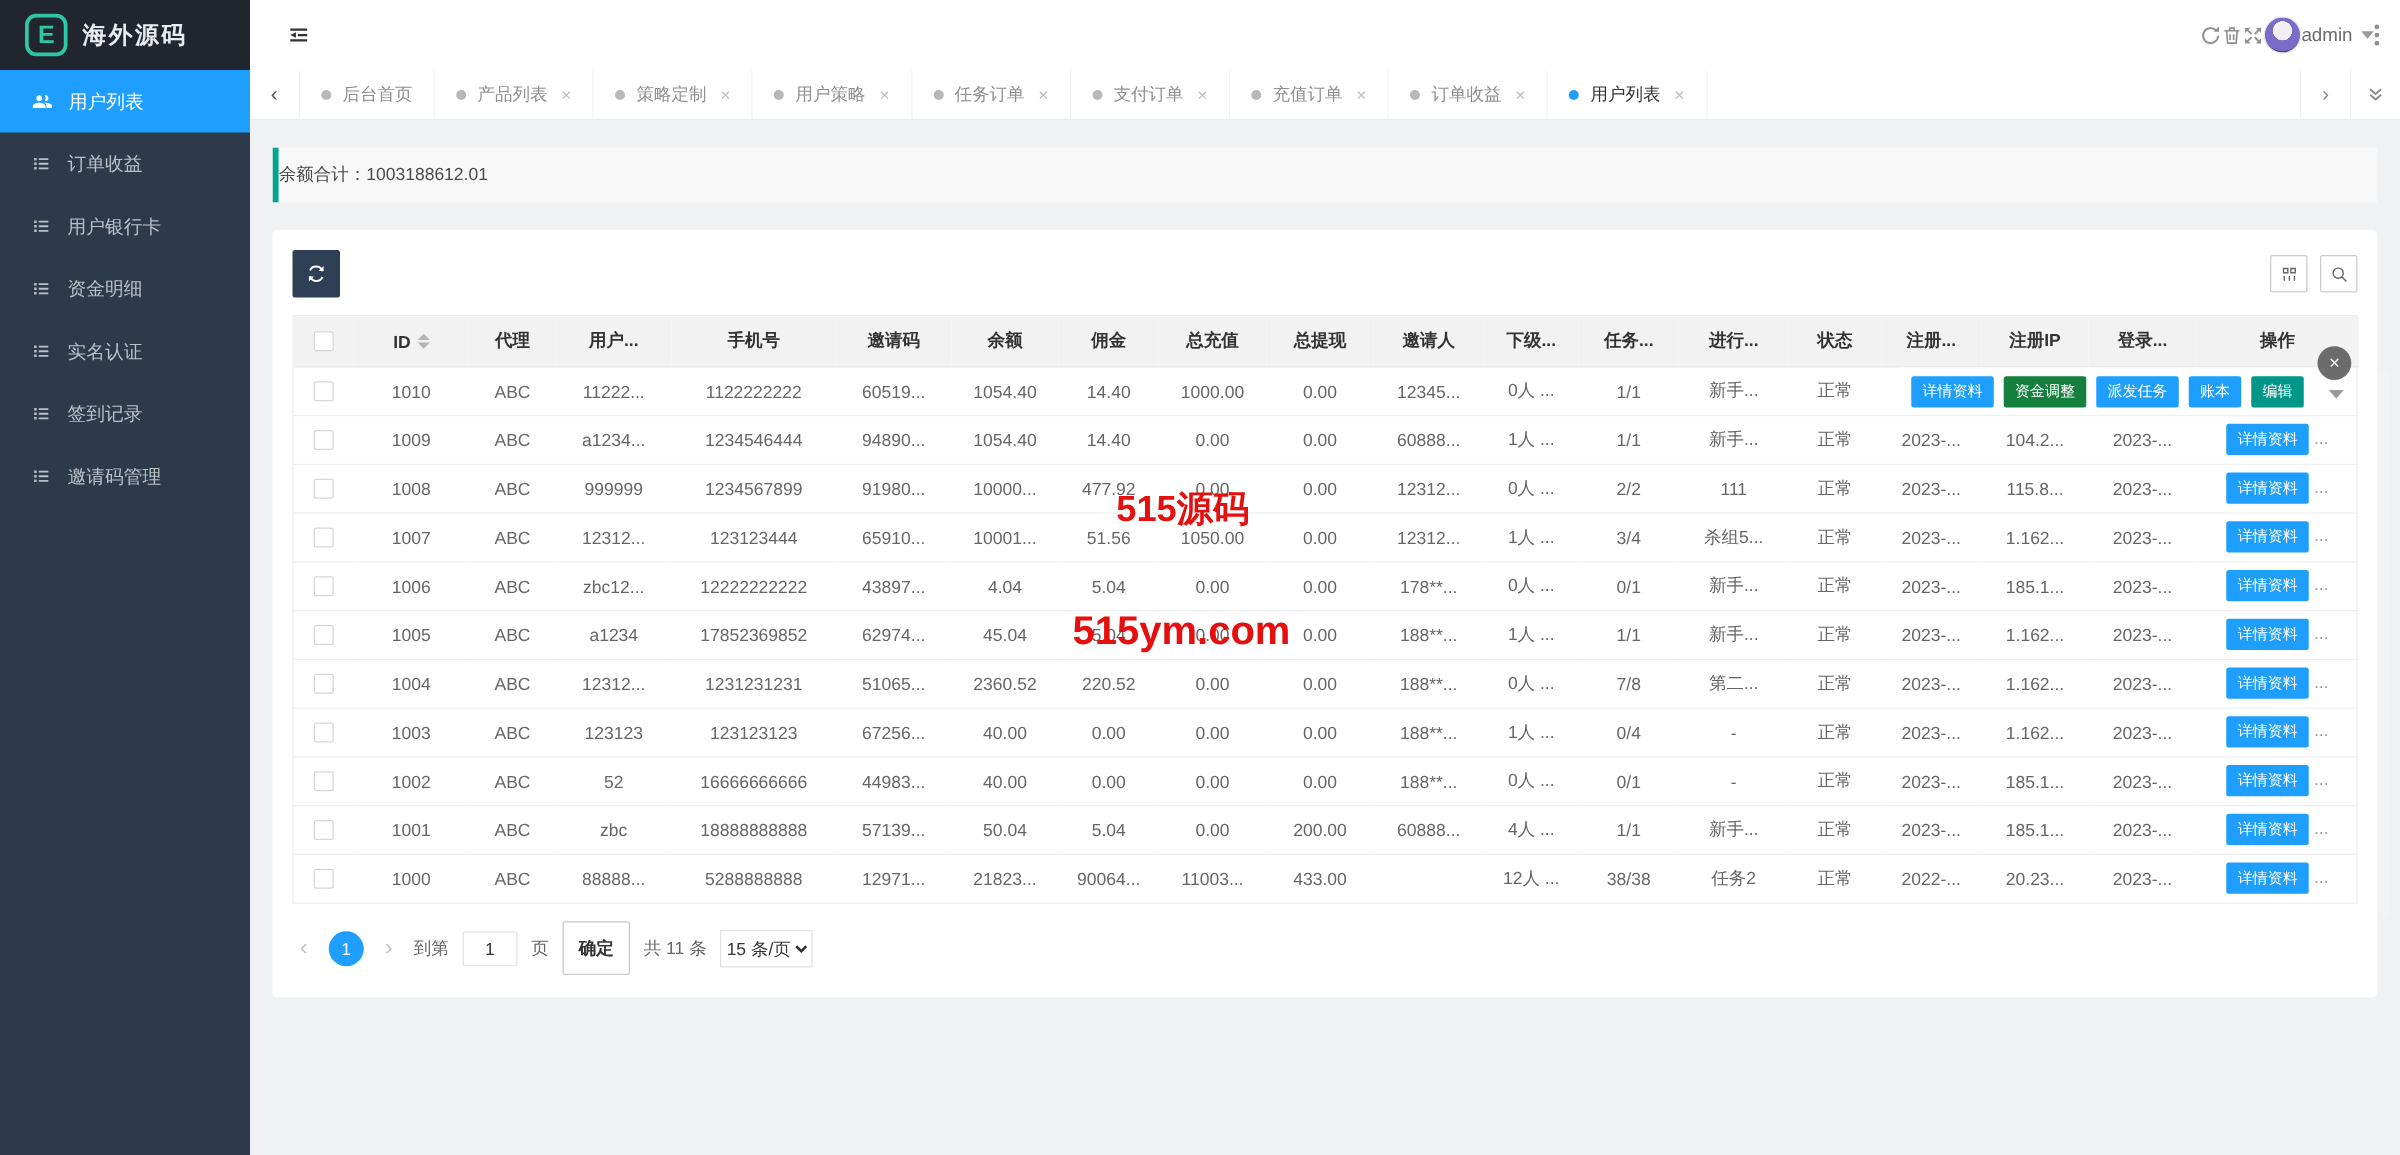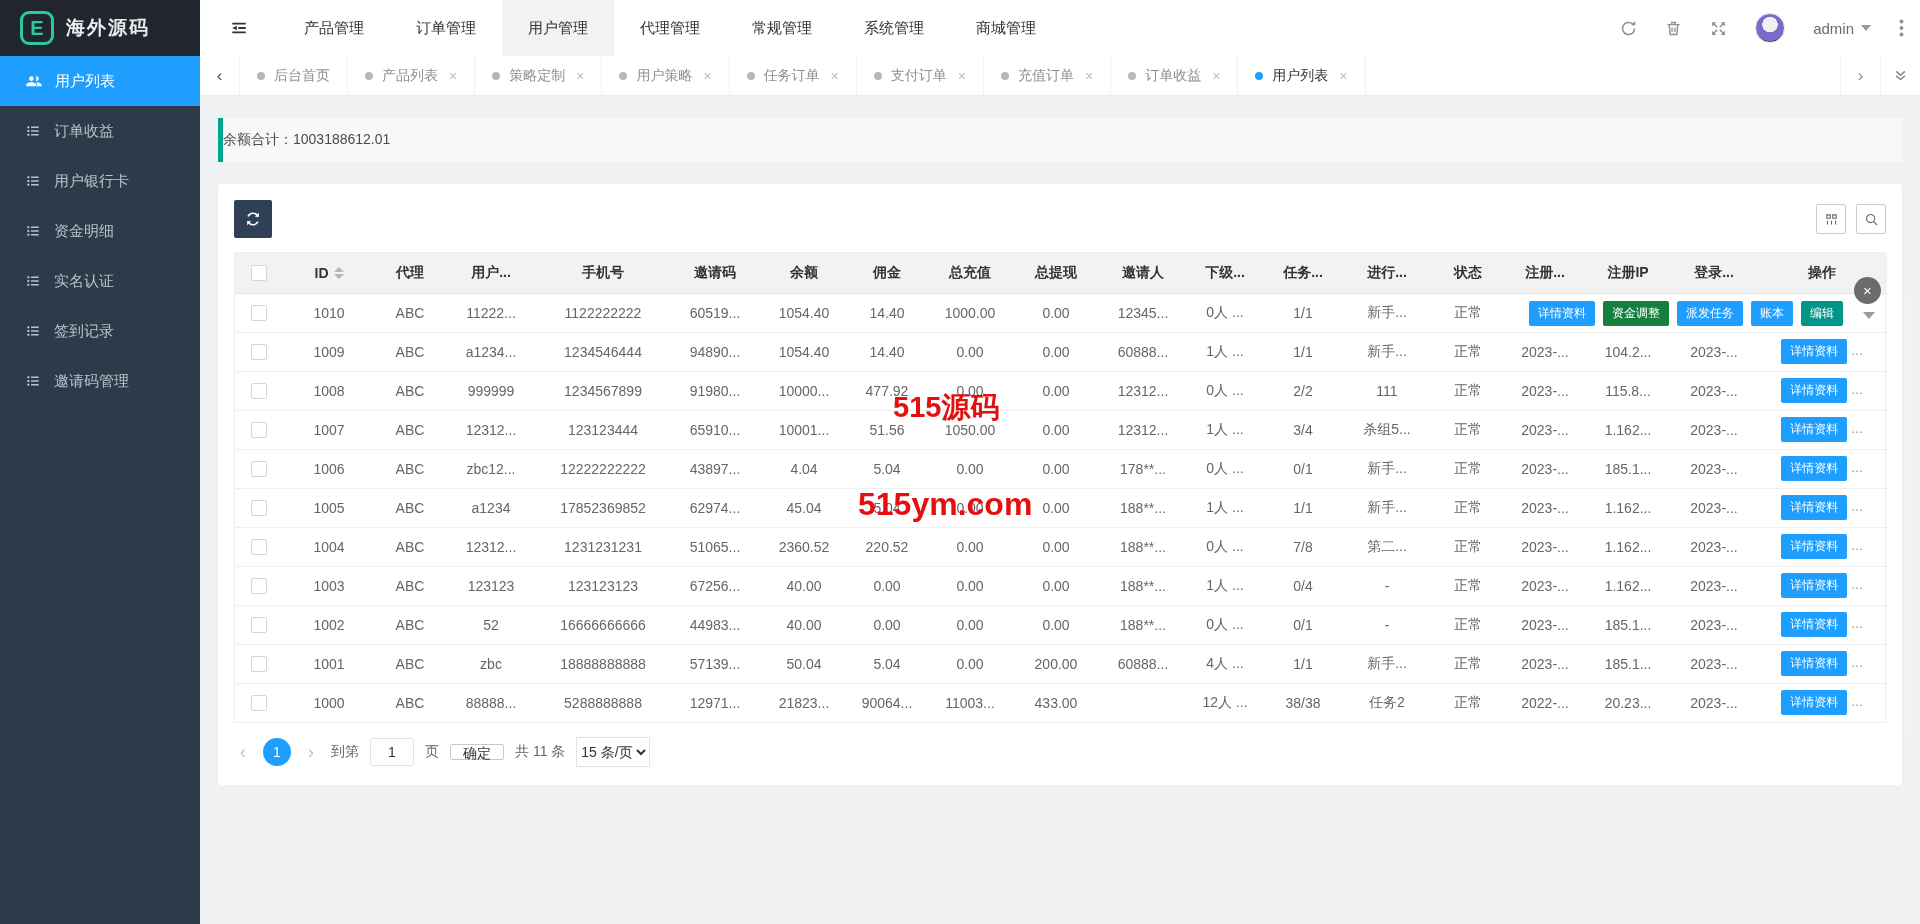--- a/index.html
+++ b/index.html
@@ -15,21 +15,21 @@
   
   .header { display:flex; height:56px; background:#fff; flex:0 0 56px; }
   .logo { width:200px; background:#21252d; display:flex; align-items:center; gap:12px; padding-left:20px; }
   .logo-badge { width:34px; height:34px; border:3px solid #2ec7a6; border-radius:9px; color:#2ec7a6;
     display:flex; align-items:center; justify-content:center; font-size:20px; font-weight:bold; }
   .logo-title { color:#e9ecef; font-size:19px; font-weight:bold; letter-spacing:2px; }
   .header-rest { flex:1; display:flex; align-items:center; }
   .shrink-btn { margin:0 30px 0 30px; color:#333; display:flex; cursor:pointer; }
   .nav-item { padding:0 26px; height:56px; line-height:56px; font-size:15px; color:#333; cursor:pointer; }
   .nav-item.active { background:#f2f2f2; }
-  .header-right { margin-left:auto; display:flex; align-items:center; gap:28px; padding-right:16px; }
+  .header-right { margin-left:auto; display:flex; align-items:center; padding-right:16px; }
   .hicon { color:#8f8f8f; display:flex; cursor:pointer; }
   .avatar { width:30px; height:30px; border-radius:50%;
     background: radial-gradient(circle at 50% 38%, #f3eef2 0 34%, #7a6cc8 35% 72%, #4c4470 73% 100%);
     border:1px solid #e5e5e5; }
   .admin-wrap { display:flex; align-items:center; gap:7px; color:#6b6b6b; font-size:15px; cursor:pointer; }
   .caret-down { width:0; height:0; border-left:5px solid transparent; border-right:5px solid transparent; border-top:6px solid #9a9a9a; }
 
   
   .main { flex:1; display:flex; min-height:0; }
   .sidebar { width:200px; background:#2d3a49; flex:0 0 200px; }
@@ -92,22 +92,22 @@
     border-left:6px solid transparent; border-right:6px solid transparent; border-top:7px solid #9a9a9a; cursor:pointer; }
 
   .v-scrollbar { position:absolute; left:1904px; top:296px; width:9px; height:436px; background:#f3f3f3; border-radius:5px; }
 
   
   .pagination { margin-top:14px; padding-bottom:2px; display:flex; align-items:center; gap:11px; font-size:14px; color:#666; }
   .pg-arrow { color:#c6c6c6; font-size:19px; width:18px; text-align:center; cursor:pointer; }
   .pg-cur { width:28px; height:28px; border-radius:50%; background:#1E9FFF; color:#fff;
     display:flex; align-items:center; justify-content:center; font-size:14px; cursor:pointer; }
   .pg-input { width:44px; height:28px; border:1px solid #e2e2e2; border-radius:2px; text-align:center; font-size:14px; color:#333; font-family:inherit; }
-  .pg-btn { height:16px; padding:0 12px; background:#fff; border:1px solid #c9c9c9; border-radius:2px;
-    font-size:14px; font-weight:400; color:#333; cursor:pointer; font-family:inherit; }
+  .pg-btn { height:43px; padding:0 12px; background:#fff; border:1px solid #c9c9c9; border-radius:2px;
+    font-size:14px; font-weight:700; color:#333; cursor:pointer; font-family:inherit; }
   .pg-select { height:30px; border:1px solid #e2e2e2; border-radius:0; font-size:14px; color:#333; background:#fff; font-family:inherit; }
 
   
   .watermark { position:absolute; color:#e60f0f; font-weight:700; z-index:60; pointer-events:none; }
   #wm1 { left:893px; top:388px; font-size:29px; }
   #wm2 { left:858px; top:486px; font-size:32px; }
 </style>
 </head>
 <body>
 
@@ -117,29 +117,20 @@
     <div class="logo">
       <div class="logo-badge">E</div>
       <div class="logo-title">海外源码</div>
     </div>
     <div class="header-rest">
       <span class="shrink-btn">
         <svg width="18" height="18" viewBox="0 0 24 24">
             <path fill="#333" d="M3 5h18v2.4H3zM11 10.8h10v2.4H11zM3 16.6h18V19H3zM9 9l-6 3 6 3z"></path>
           </svg>
       </span>
-      <div id="topnav-items" style="display:flex">
-          <div class="nav-item">产品管理</div>
-          <div class="nav-item">订单管理</div>
-          <div class="nav-item active">用户管理</div>
-          <div class="nav-item">代理管理</div>
-          <div class="nav-item">常规管理</div>
-          <div class="nav-item">系统管理</div>
-          <div class="nav-item">商城管理</div>
-        </div>
       <div class="header-right">
         <span class="hicon">
           <svg width="17" height="17" viewBox="0 0 24 24">
               <path fill="none" stroke="#8f8f8f" stroke-width="2.2" d="M20.5 12a8.5 8.5 0 1 1-2.6-6.1"></path>
               <path fill="#8f8f8f" d="M21.5 1.5v6h-6z"></path>
             </svg>
         </span>
         <span class="hicon">
           <svg width="17" height="17" viewBox="0 0 24 24">
               <path fill="none" stroke="#8f8f8f" stroke-width="1.9" d="M3.5 6.5h17M9.5 6V3.5h5V6M6 6.5l1.2 14h9.6l1.2-14M10 10.5v6.5M14 10.5v6.5"></path>

